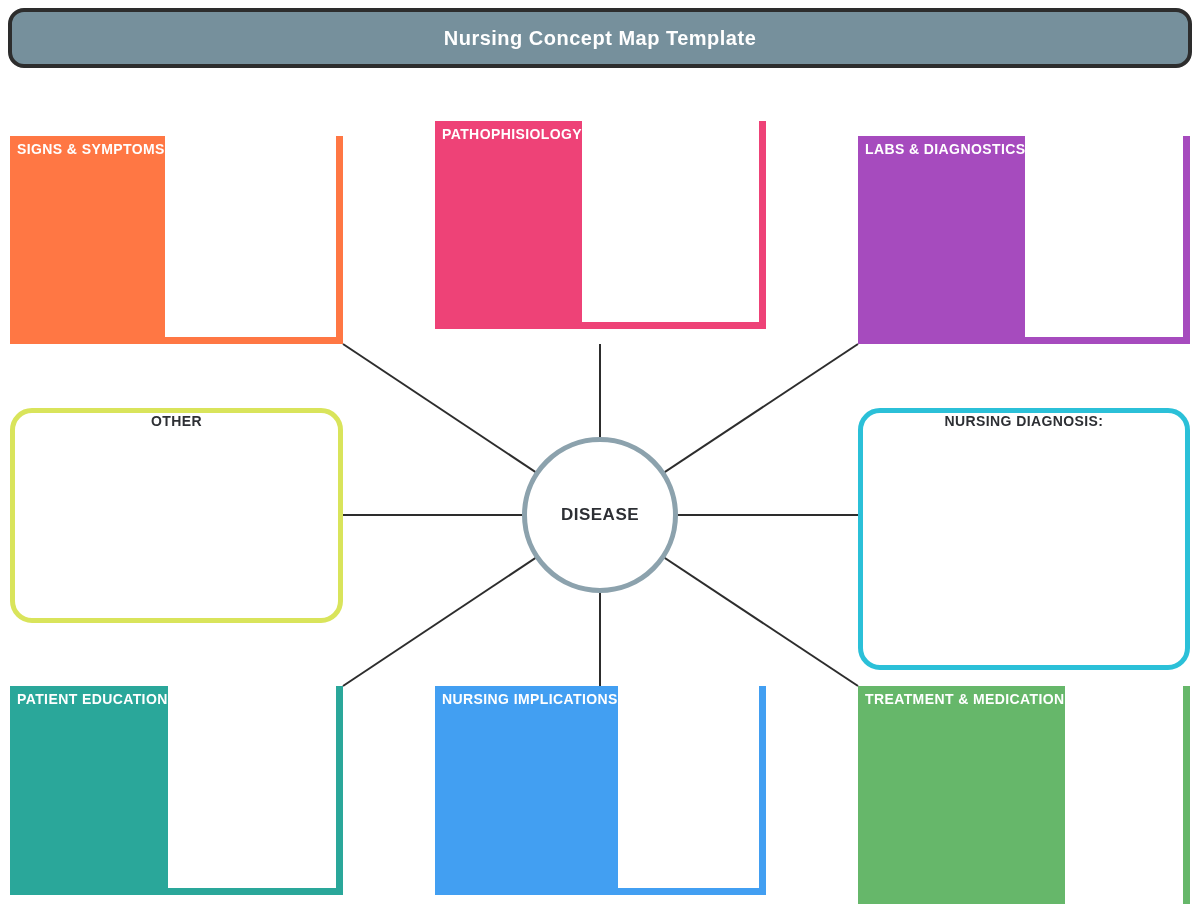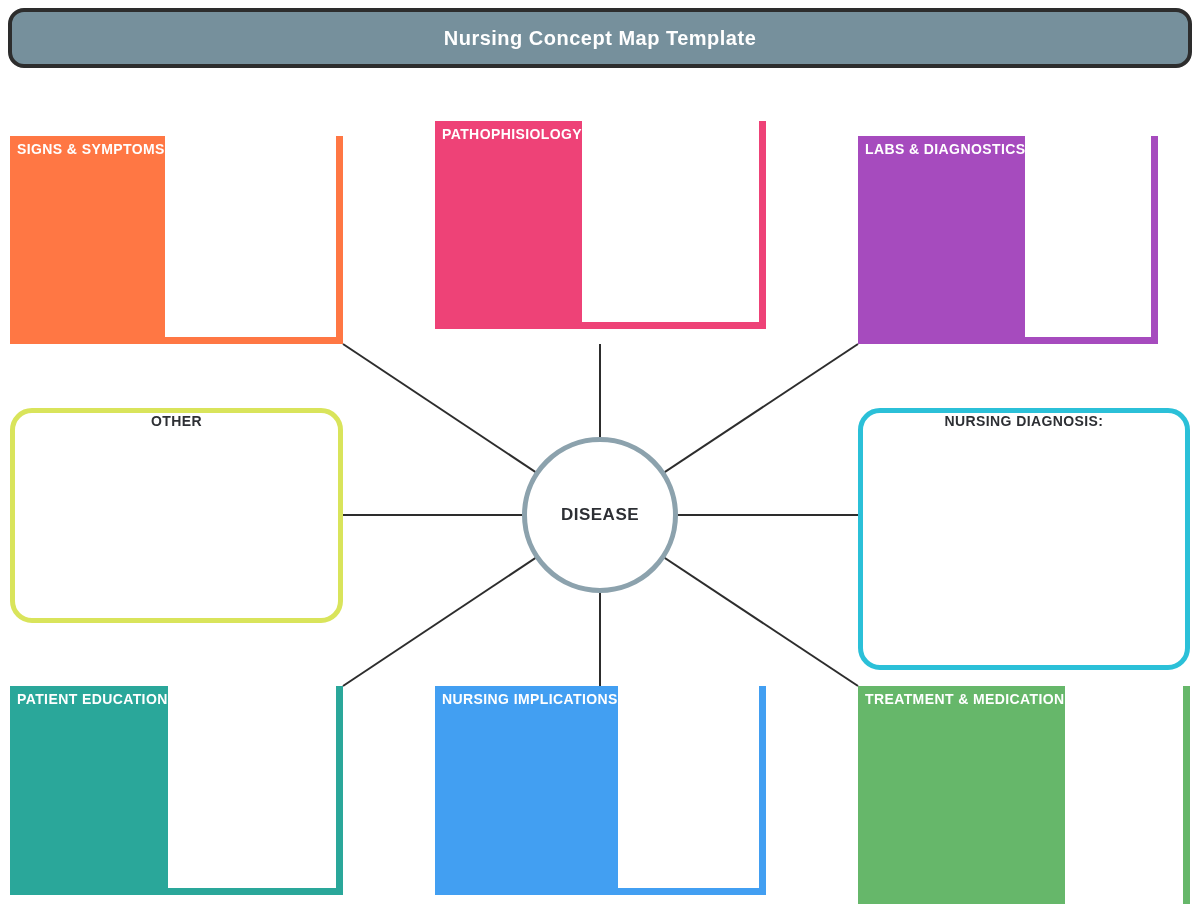--- a/index.html
+++ b/index.html
@@ -95,21 +95,21 @@
   <div class="node header-node" style="left: 10px; top: 136px; width: 333px; height: 208px; --c: #ff7744;">
     <div class="node-header">SIGNS &amp; SYMPTOMS</div>
     <div class="node-body"></div>
   </div>
 
   <div class="node header-node" style="left: 435px; top: 121px; width: 331px; height: 208px; --c: #ee4277;">
     <div class="node-header">PATHOPHISIOLOGY</div>
     <div class="node-body"></div>
   </div>
 
-  <div class="node header-node" style="left: 858px; top: 136px; width: 300px; height: 208px; --c: #a64bbe;">
+  <div class="node header-node" style="left: 858px; top: 136px; width: 332px; height: 208px; --c: #a64bbe;">
     <div class="node-header">LABS &amp; DIAGNOSTICS</div>
     <div class="node-body"></div>
   </div>
 
   <div class="node outline-node" style="left: 10px; top: 408px; width: 333px; height: 215px; --c: #d9e45b;">
     <div class="node-header">OTHER</div>
     <div class="node-body"></div>
   </div>
 
   <div class="center-circle">

